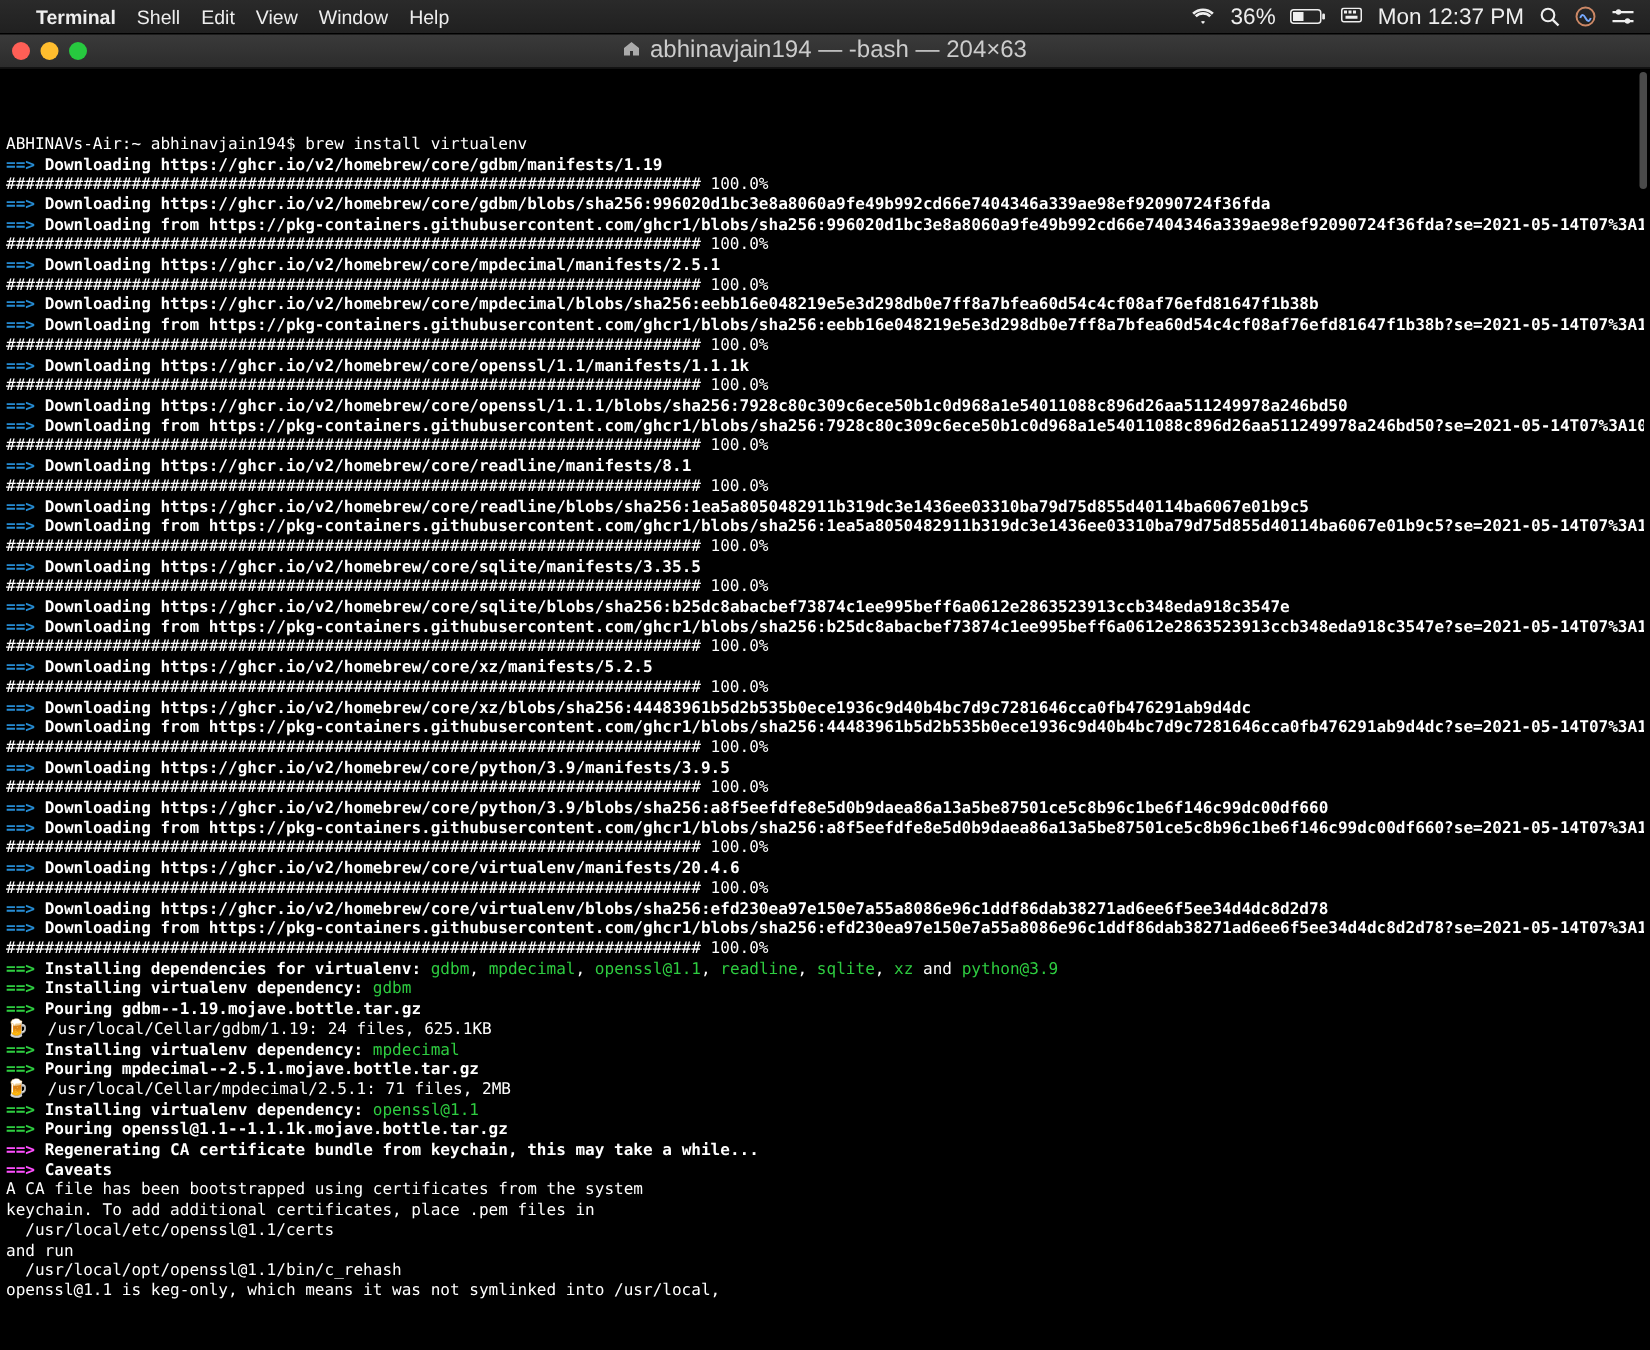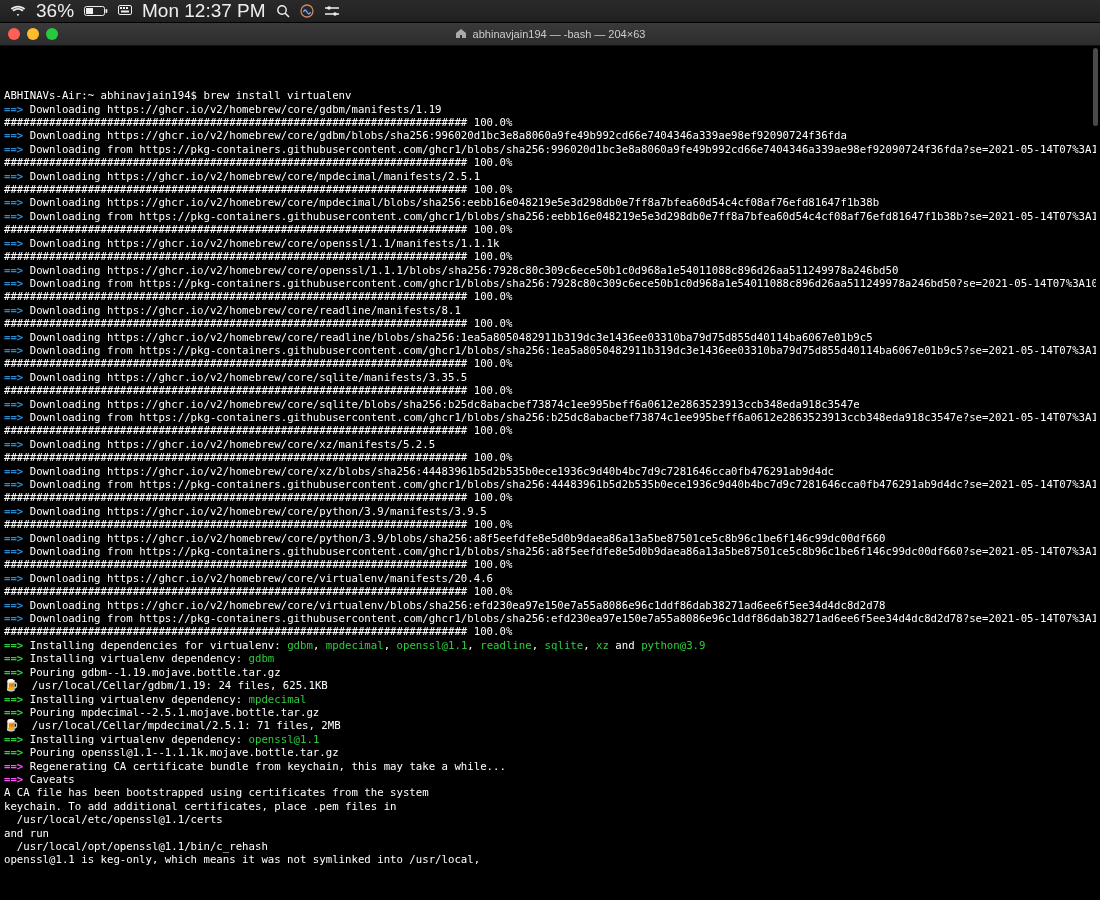--- a/index.html
+++ b/index.html
@@ -25,21 +25,21 @@
     color: #eee;
     border-bottom: 1px solid #000;
   }
   .menubar .left, .menubar .right {
     display: flex;
     align-items: center;
     gap: 14px;
   }
   .menubar .apple { font-size: 15px; }
   .menubar .appname { font-weight: 700; }
-  .menubar .right { gap: 10px; font-size: 19px; }
+  .menubar .right { gap: 10px; font-size: 15px; }
   .menubar .right .clock { white-space: pre; }
   .menubar .icon svg { display:block; }
 
   
   .titlebar {
     height: 22px;
     background: linear-gradient(#3a3a3a, #2c2c2c);
     display: flex;
     align-items: center;
     position: relative;
@@ -53,24 +53,24 @@
     gap: 7px;
   }
   .dot {
     width: 12px; height: 12px; border-radius: 50%;
   }
   .dot.red { background: #ff5f56; }
   .dot.yellow { background: #ffbd2e; }
   .dot.green { background: #27c93f; }
   .titlebar .title {
     margin: 0 auto;
-    font-size: 11px;
+    font-size: 16px;
     color: #ccc;
     display: flex;
-    align-items: flex-start;
+    align-items: flex-end;
     gap: 6px;
   }
   .home-icon { color: #b8b8b8; }
 
   
   .terminal {
     width: 1100px;
     height: calc(900px - 22px - 22px);
     background: #000;
     font-family: "Menlo", "Monaco", "Consolas", monospace;
@@ -88,28 +88,37 @@
     top:2px;
     width:5px;
     height:78px;
     background:#4a4a4a;
     border-radius:3px;
   }
   .line { white-space: pre; overflow: hidden; }
   .arrowB { color:#268bd2; font-weight:bold; } 
   .arrowG { color:#2ecc40; font-weight:bold; } 
   .arrowM { color:#ff4fff; font-weight:bold; } 
-  .bold { font-weight:normal; }
+  .bold { font-weight:bold; }
   .g { color:#2ecc40; }
   .beer { font-size: 12px; }
 </style>
 </head>
 <body>
 
 <div class="menubar">
+  <div class="left">
+    <span class="apple"></span>
+    <span class="appname">Terminal</span>
+    <span>Shell</span>
+    <span>Edit</span>
+    <span>View</span>
+    <span>Window</span>
+    <span>Help</span>
+  </div>
   <div class="right">
     <span class="icon">
       <svg width="16" height="12" viewBox="0 0 16 12">
           <path d="M8 11l1.4-1.5C8.6 8.8 7.4 8.8 6.6 9.5L8 11zM3.8 6.5C6.1 4.3 9.9 4.3 12.2 6.5l1.3-1.3C10.5 2.2 5.5 2.2 2.5 5.2l1.3 1.3zM0.8 3.5C4.8-0.3 11.2-0.3 15.2 3.5l-1.3 1.3C10.7 1.6 5.3 1.6 2.1 4.8L0.8 3.5z" fill="#eee"></path>
         </svg>
     </span>
     <span>36%</span>
     <span class="icon">
       <svg width="24" height="12" viewBox="0 0 24 12">
           <rect x="0.5" y="1.5" width="20" height="9" rx="2" fill="none" stroke="#eee"></rect>

